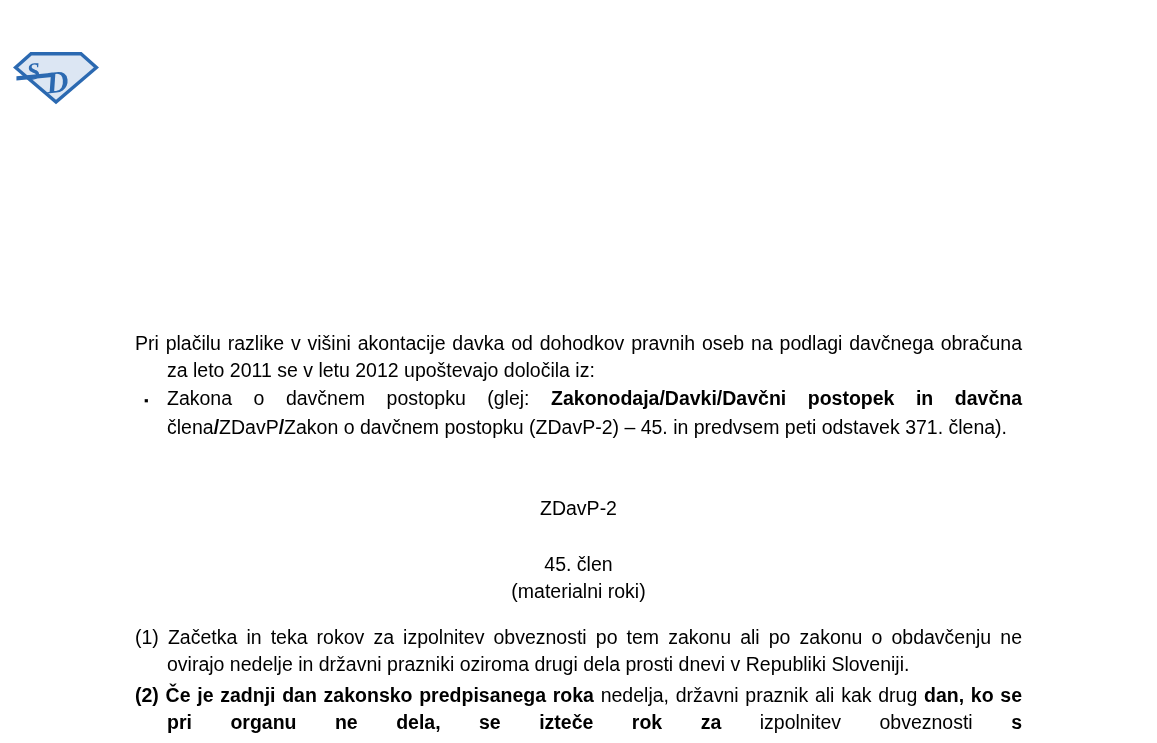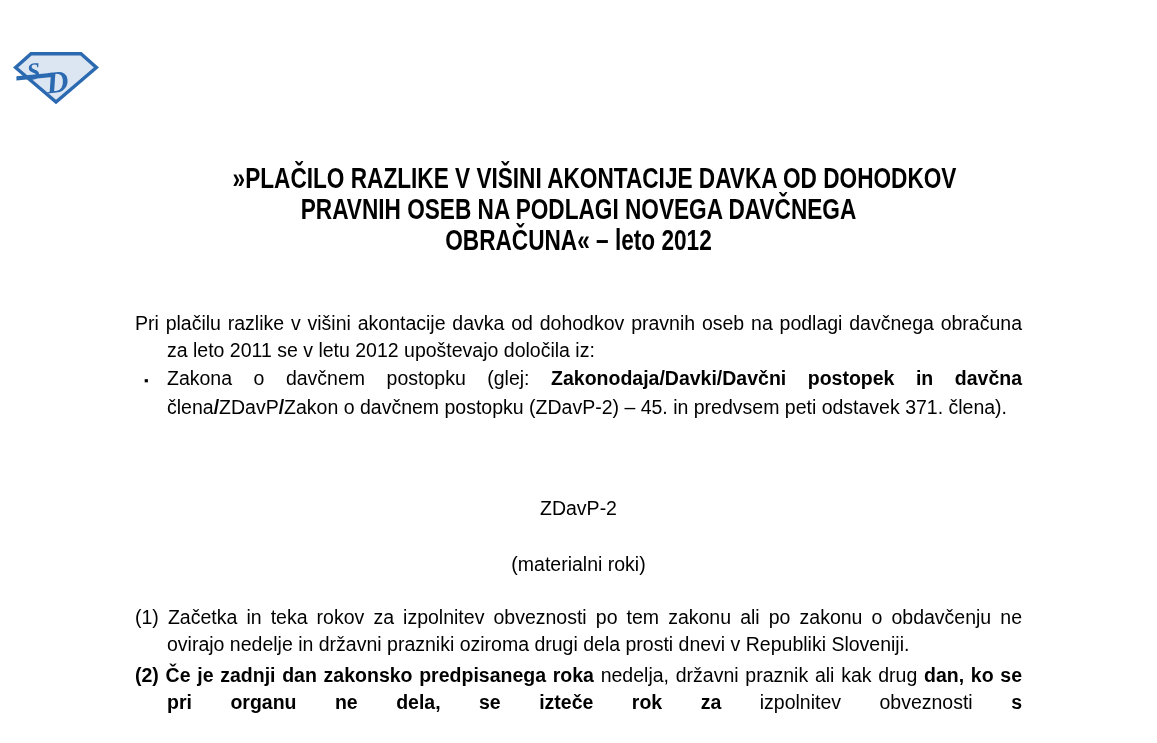--- a/index.html
+++ b/index.html
@@ -10,21 +10,21 @@
   }
   .logo { position:absolute; left:13px; top:49px; width:86px; height:56px; }
   .doc-title {
     position:absolute; left:135px; top:163px; width:887px;
     text-align:center; font-weight:bold; font-size:29px; line-height:31px;
     margin:0;
   }
   .tline { display:block; white-space:nowrap; transform:scaleX(0.78); transform-origin:50% 50%; }
   .body-block {
     position:absolute; left:135px; width:887px;
-    font-size:19.5px; line-height:27.3px; text-align:justify;
+    font-size:19.5px; line-height:27.3px; text-align:justify;margin-top:20px;
   }
   #intro-block { top:310px; }
   .para { margin:0; }
   .hang { padding-left:32px; text-indent:-32px; }
   .b { font-weight:bold; }
   .bullet-marker {
     display:inline-block; width:32px; box-sizing:border-box;
     padding-left:9px; text-indent:0; font-size:13px;
   }
   .heading {
@@ -43,36 +43,32 @@
 
   <svg class="logo" viewBox="0 0 100 64" aria-hidden="true">
     <polygon points="3,21 21,5 79,5 97,21 50,61" stroke="#2b69b1" stroke-width="4" stroke-linejoin="miter" fill="#dce6f3"></polygon>
     <path d="M4,31 L46,27 L46,32 L4,36 Z" fill="#2b69b1"></path>
     <g transform="rotate(-6 50 32)">
       <text x="17" y="32" font-size="28" font-style="italic" font-weight="bold" font-family="Liberation Serif, serif" fill="#2b69b1">S</text>
       <text x="38" y="50" font-size="36" font-style="italic" font-weight="bold" font-family="Liberation Serif, serif" fill="#2b69b1">D</text>
     </g>
   </svg>
 
-  <h1 class="doc-title">
-    <span class="tline">»PLAČILO RAZLIKE V VIŠINI AKONTACIJE DAVKA OD DOHODKOV</span>
-    <span class="tline">PRAVNIH OSEB NA PODLAGI NOVEGA DAVČNEGA</span>
-    <span class="tline">OBRAČUNA« – leto 2012</span>
-  </h1>
 
   <div class="body-block" id="intro-block">
     <p class="para hang">Pri plačilu razlike v višini akontacije davka od dohodkov pravnih oseb na podlagi davčnega obračuna za leto 2011 se v letu 2012 upoštevajo določila iz:</p>
     <p class="para hang">
       <span class="bullet-marker">▪</span><span><span>Zakona o davčnem postopku (glej: </span><span class="b">Zakonodaja/Davki/Davčni postopek in davčna</span><span> člena</span><span class="b">/</span><span>ZDavP</span><span class="b">/</span><span>Zakon o davčnem postopku (ZDavP-2) – 45. in predvsem peti odstavek 371. člena).</span></span>
     </p>
   </div>
 
   <div class="heading" id="h-law">ZDavP-2</div>
 
   <div class="heading" id="h-article">
+    <div>45. člen</div>
     <div>(materialni roki)</div>
   </div>
 
   <div class="body-block" id="paras-block">
     <p class="para hang" id="para-1"><span>(1) Začetka in teka rokov za izpolnitev obveznosti po tem zakonu ali po zakonu o obdavčenju ne ovirajo nedelje in državni prazniki oziroma drugi dela prosti dnevi v Republiki Sloveniji.</span></p>
     <p class="para hang" id="para-2"><span class="b">(2) Če je zadnji dan zakonsko predpisanega roka </span><span>nedelja, državni praznik ali kak drug </span><span class="b">dan, ko se pri organu ne dela, se izteče rok za </span><span>izpolnitev obveznosti </span><span class="b">s</span></p>
   </div>
 
 </div>
 

